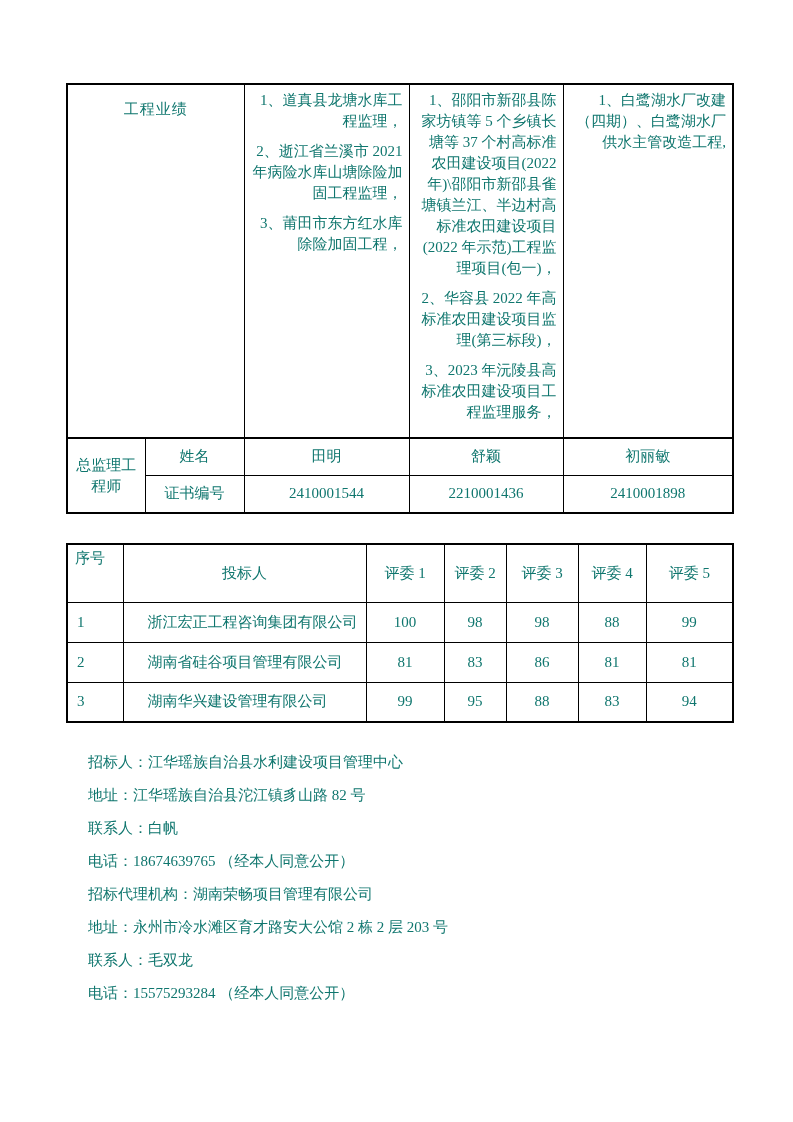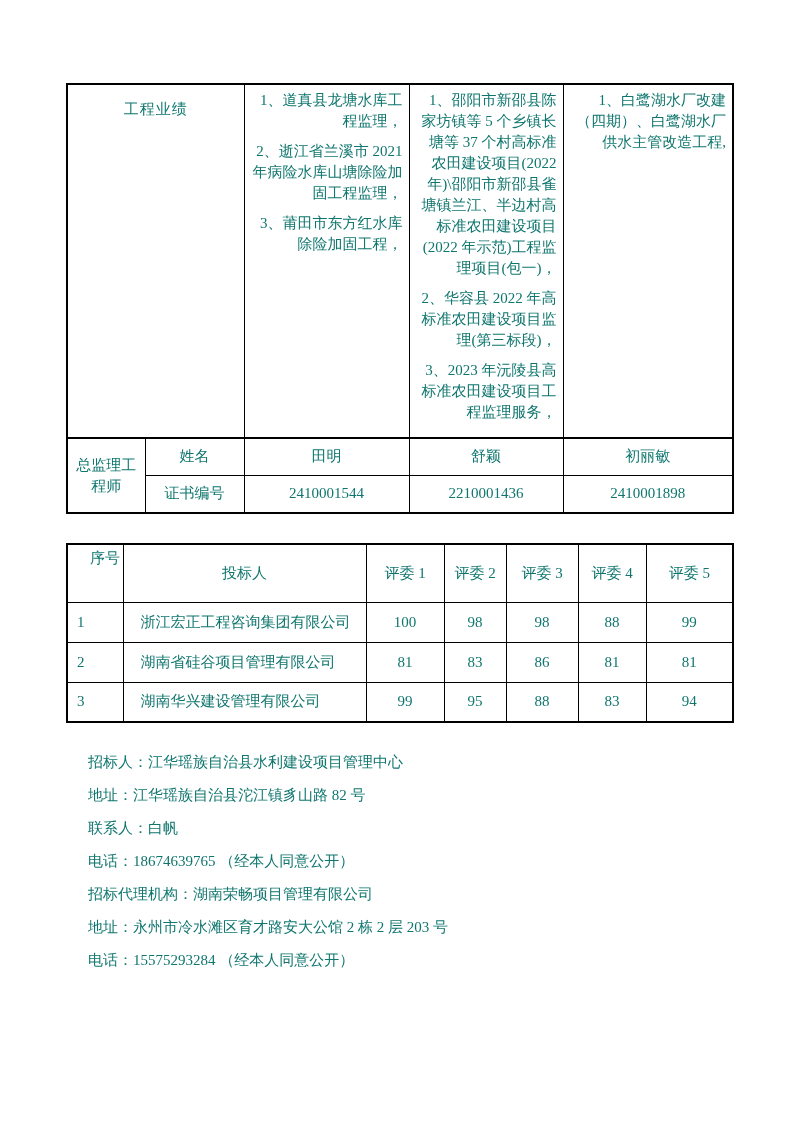--- a/index.html
+++ b/index.html
@@ -65,25 +65,25 @@
     width: 666px;
     border: 2px solid #000;
   }
   .t2 td {
     border: 1px solid #000;
     font-size: 15px;
     vertical-align: middle;
   }
   .t2 tr.head td { height: 58px; }
   .t2 tr.data td { height: 40px; }
-  .t2 .idx-head { vertical-align: top; text-align: left; padding: 4px 0 0 22px; }
+  .t2 .idx-head { vertical-align: top; text-align: left; padding: 4px 0 0 7px; }
   .t2 .bidder-head { text-align: center; }
   .t2 .judge-head { text-align: center; }
   .t2 .idx { text-align: left; padding-left: 9px; }
-  .t2 .bidder { text-align: left; padding-left: 17px; }
+  .t2 .bidder { text-align: left; padding-left: 24px; }
   .t2 .score { text-align: center; }
 
   
   .contact {
     position: absolute;
     left: 88px;
     top: 746px;
     width: 650px;
     font-size: 15px;
   }
@@ -186,16 +186,17 @@
   </tbody>
     </table>
 
   <div class="contact">
     <p>招标人：江华瑶族自治县水利建设项目管理中心</p>
     <p>地址：江华瑶族自治县沱江镇豸山路 82 号</p>
     <p>联系人：白帆</p>
     <p>电话：18674639765 （经本人同意公开）</p>
     <p>招标代理机构：湖南荣畅项目管理有限公司</p>
     <p>地址：永州市冷水滩区育才路安大公馆 2 栋 2 层 203 号</p>
+    <p>联系人：毛双龙</p>
     <p>电话：15575293284 （经本人同意公开）</p>
   </div>
 
 </div>
 
 </body></html>

